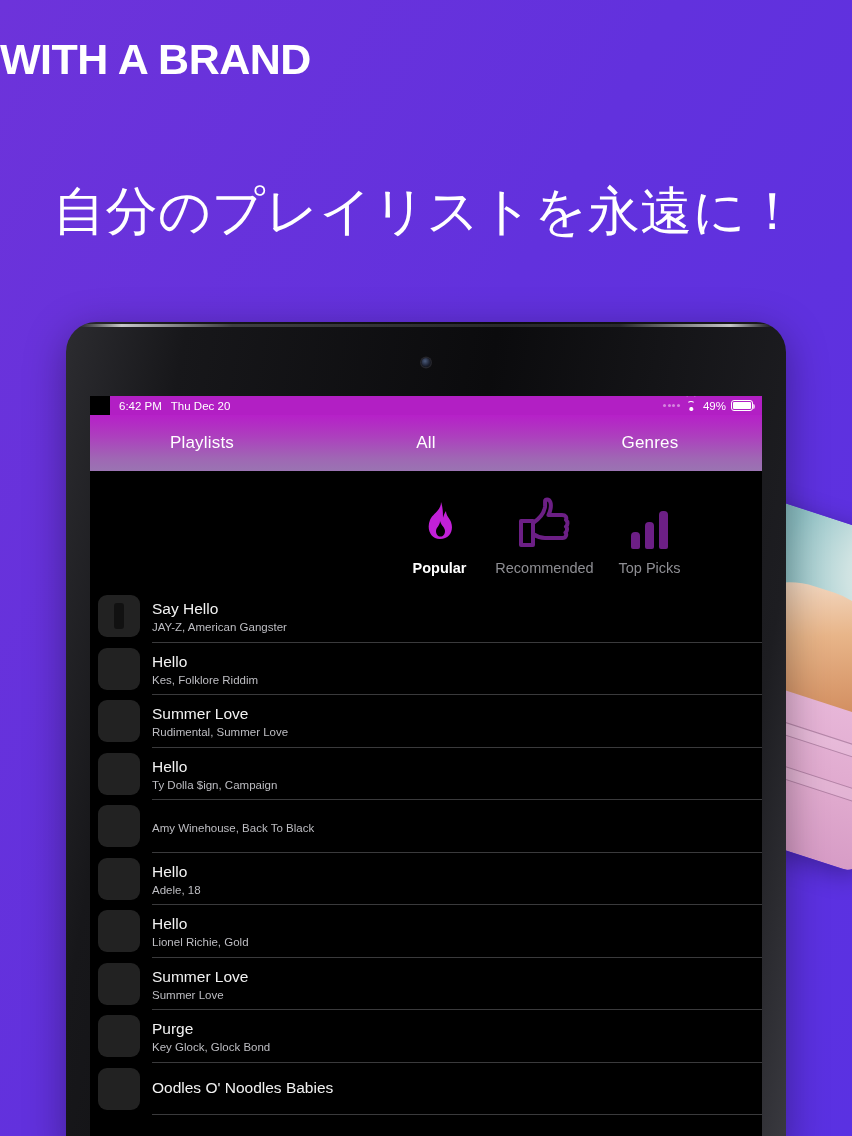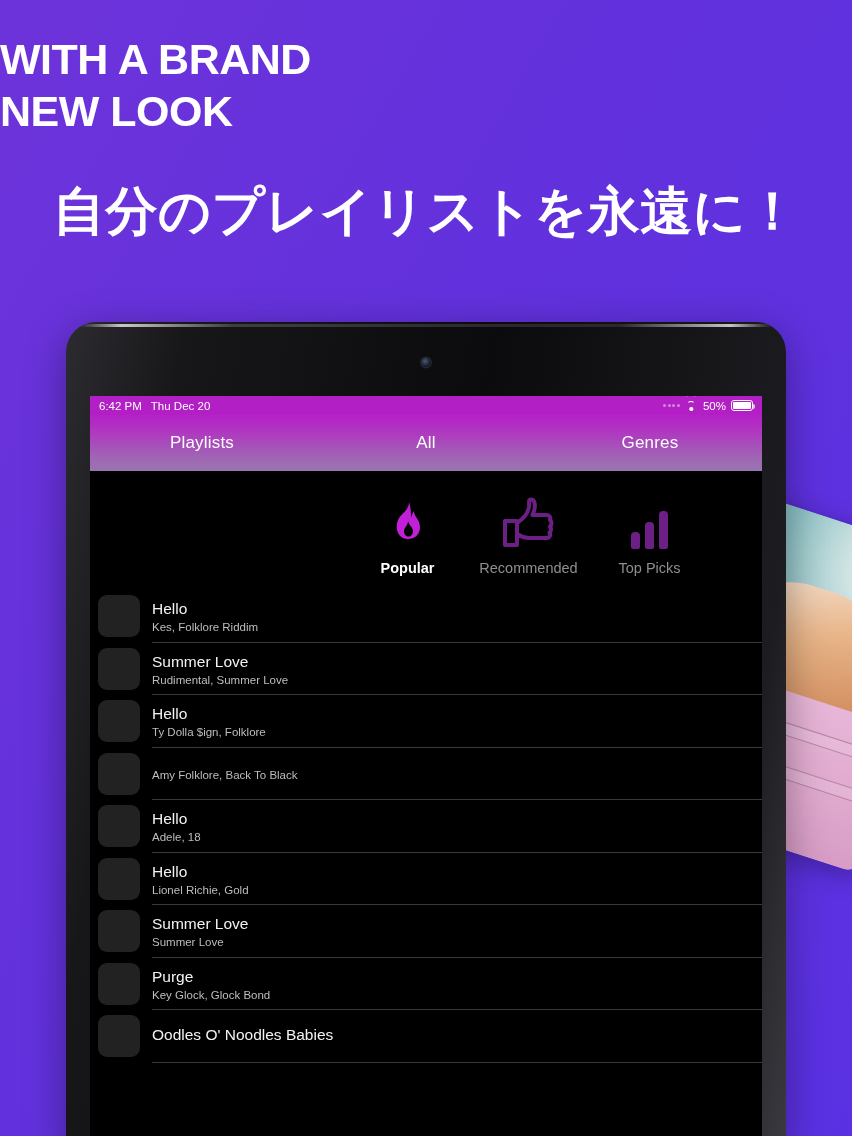--- a/index.html
+++ b/index.html
@@ -17,21 +17,21 @@
     font-weight:bold; font-size:43px; line-height:0.98;
     letter-spacing:-0.5px; font-stretch:condensed;
     text-transform:uppercase;
   }
   .promo-head .ln { display:block; white-space:nowrap; }
   .promo-head .ln2 { margin-top:10px; }
 
   .promo-sub {
     position:absolute; left:0; right:0; top:184px;
     text-align:center; color:#ffffff;
-    font-weight:bold; font-size:52px; line-height:1.05;
+    font-weight:normal; font-size:52px; line-height:1.05;
     letter-spacing:0.5px;
   }
 
   
   .side-card {
     position:absolute; left:760px; top:495px;
     width:210px; height:330px;
     transform:rotate(18deg); transform-origin:top left;
     border-radius:16px; overflow:hidden;
     box-shadow:0 6px 26px rgba(0,0,0,0.3);
@@ -93,21 +93,21 @@
   }
   .screen {
     position:absolute; left:24px; top:74px; right:24px; bottom:0;
     background:#000; overflow:hidden;
   }
 
   
   .statusbar {
     height:19px; background:#b21fc4;
     display:flex; align-items:center; justify-content:space-between;
-    padding:0 9px; color:#ffffff; font-size:11.5px;
+    padding:0 9px; color:#ffffff; font-size:11.5px;margin-left:20px;
   }
   .sb-left { display:flex; align-items:center; gap:9px; }
   .sb-right { display:flex; align-items:center; gap:5px; }
   .dots { display:flex; gap:1.5px; align-items:flex-end; }
   .dots i { width:3px; height:3px; border-radius:50%; background:rgba(255,255,255,.45); display:block; }
   .wifi { position:relative; width:13px; height:10px; }
   .wifi b {
     position:absolute; left:50%; bottom:0; transform:translateX(-50%);
     border:1.6px solid #fff; border-color:#fff transparent transparent transparent;
     border-radius:50%; display:block;
@@ -125,21 +125,21 @@
     background:linear-gradient(180deg,#b620c8 0%,#a martin 0%,#a855b8 62%,#9a73b3 100%);
   }
   .tabbar { background:linear-gradient(180deg,#b620c8 0%,#ad3fbe 38%,#9f67b4 78%,#9a74b2 100%); }
   .tab {
     flex:1; text-align:center; color:#ffffff;
     font-size:17px; letter-spacing:0.2px;
   }
 
   
   .cats {
-    display:flex; justify-content:flex-end; gap:16px;
+    display:flex; justify-content:flex-end; gap:0;
     padding:22px 60px 14px 0;
   }
   .cat { width:105px; text-align:center; }
   .cat .glyph { height:56px; display:flex; align-items:flex-end; justify-content:center; }
   .cat .lbl { margin-top:11px; font-size:14.5px; }
   .cat.active .lbl { color:#ffffff; font-weight:bold; }
   .cat .lbl { color:#8e8e93; }
   .bars { display:flex; align-items:flex-end; gap:5px; height:40px; }
   .bars i { width:9px; background:#6c1f85; border-radius:4px 4px 2px 2px; display:block; }
   .bars i:nth-child(1){ height:17px; }
@@ -173,21 +173,20 @@
   .a7{background:linear-gradient(180deg,#f2b06a 0%,#e0713f 35%,#7a3b4e 65%,#1d1b2c 100%);}
   .a8{background:linear-gradient(160deg,#6b3a3a 0%,#2c1c20 45%,#120d10 100%);}
   .a9{background:linear-gradient(165deg,#efe7dd 0%,#e4d6c4 40%,#c98f5e 72%,#a85f3a 100%);}
   .a10{background:linear-gradient(160deg,#2fb5c9 0%,#1d5f86 45%,#10243c 100%);}
 </style>
 </head>
 <body>
 
 <div class="promo-head">
   <span class="ln">WITH A BRAND</span>
-  <span class="ln ln2">NEW LOOK</span>
 </div>
 <div class="promo-sub">自分のプレイリストを永遠に！</div>
 
 <div class="side-card">
   <div class="photo">
     <div class="shirt"></div>
   </div>
   <div class="pinkpane">
     <div class="wm">ext"</div>
     <div class="ln"></div>
@@ -212,21 +211,21 @@
             <i></i>
             <i></i>
             <i></i>
             <i></i>
           </span>
         <span class="wifi">
             <b></b>
             <b></b>
             <b></b>
           </span>
-        <span>50%</span>
+        <span>49%</span>
         <span class="batt">
             <i></i>
           </span>
       </div>
     </div>
 
     <div class="tabbar">
       <div class="tab">Playlists</div>
       <div class="tab">All</div>
       <div class="tab">Genres</div>
@@ -264,20 +263,27 @@
               <i></i>
             </span>
         </div>
         <div class="lbl">Top Picks</div>
       </div>
 
     </div>
 
     <div class="tracklist">
 
+      <div class="track">
+        <div class="art a0"></div>
+        <div class="meta">
+          <div class="ttl">Say Hello</div>
+          <div class="sub">JAY-Z, American Gangster</div>
+        </div>
+      </div>
 
       <div class="track">
         <div class="art a1"></div>
         <div class="meta">
           <div class="ttl">Hello</div>
           <div class="sub">Kes, Folklore Riddim</div>
         </div>
       </div>
 
       <div class="track">
@@ -285,28 +291,28 @@
         <div class="meta">
           <div class="ttl">Summer Love</div>
           <div class="sub">Rudimental, Summer Love</div>
         </div>
       </div>
 
       <div class="track">
         <div class="art a3"></div>
         <div class="meta">
           <div class="ttl">Hello</div>
-          <div class="sub">Ty Dolla $ign, Folklore</div>
+          <div class="sub">Ty Dolla $ign, Campaign</div>
         </div>
       </div>
 
       <div class="track">
         <div class="art a4"></div>
         <div class="meta">
-          <div class="sub">Amy Folklore, Back To Black</div>
+          <div class="sub">Amy Winehouse, Back To Black</div>
         </div>
       </div>
 
       <div class="track">
         <div class="art a5"></div>
         <div class="meta">
           <div class="ttl">Hello</div>
           <div class="sub">Adele, 18</div>
         </div>
       </div>

